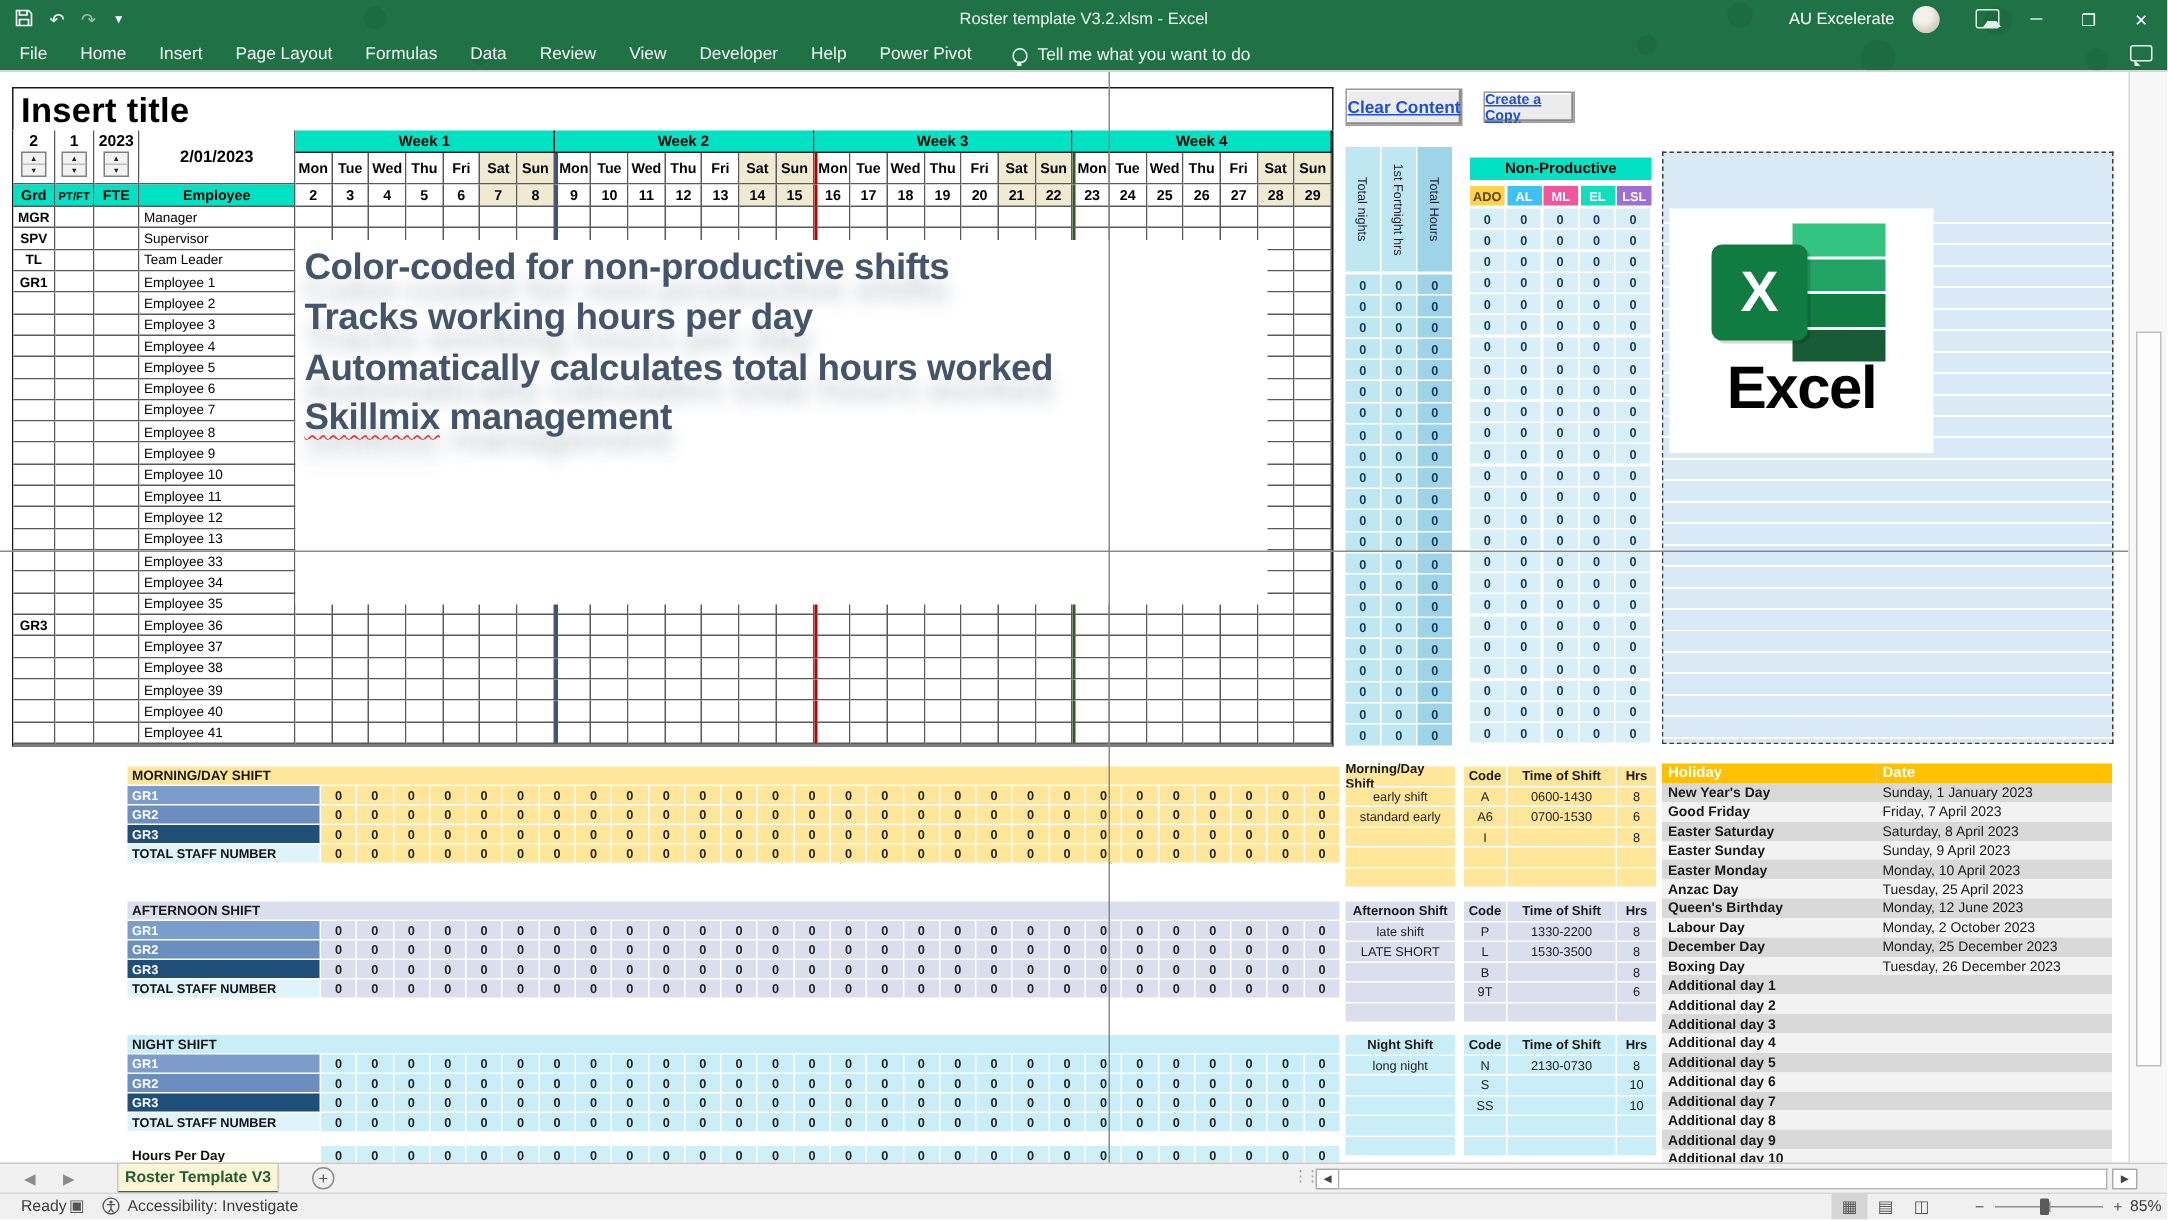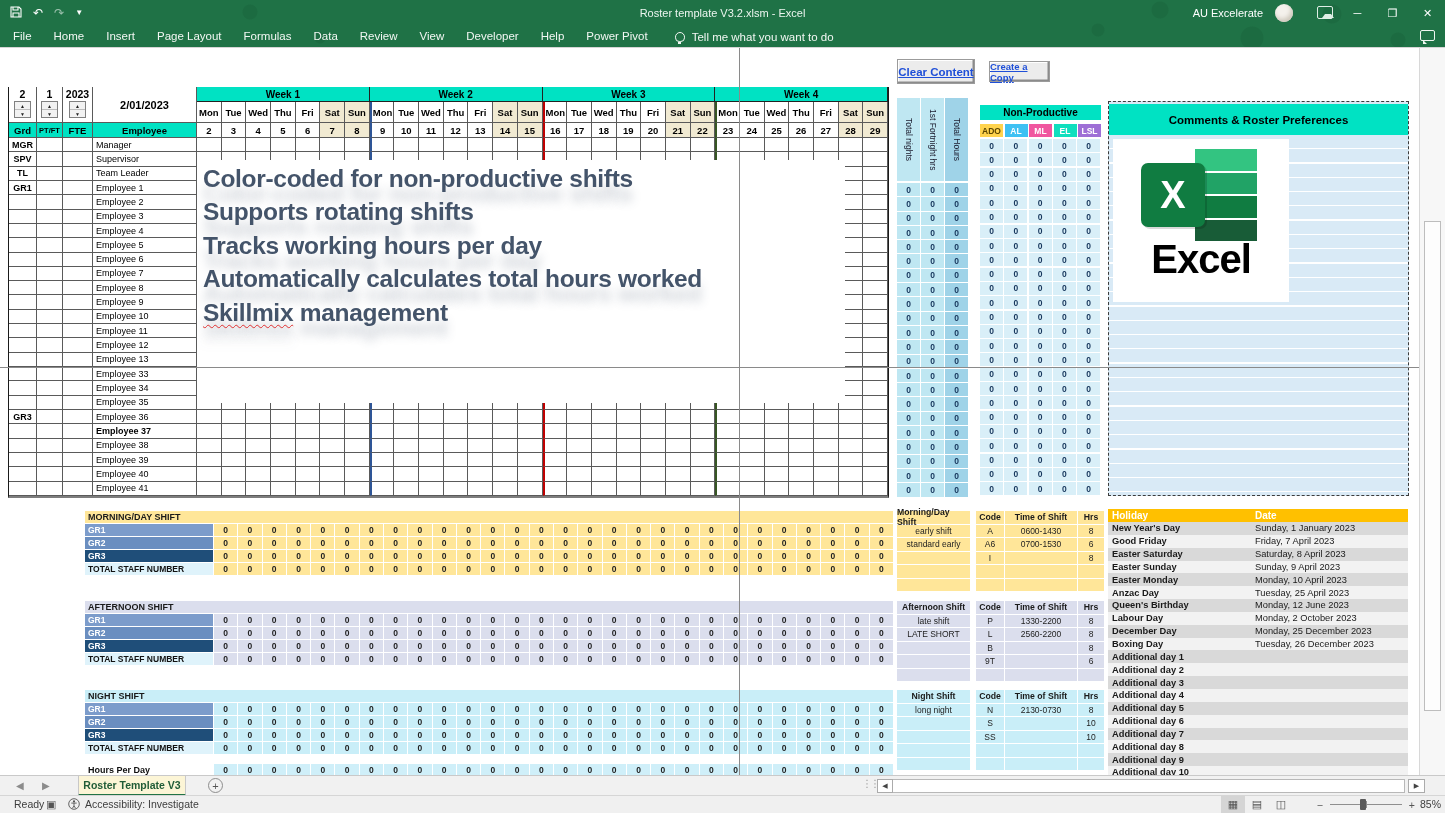--- a/index.html
+++ b/index.html
@@ -203,20 +203,21 @@
       <div class="mitem">Power Pivot</div>
       <div class="tellme">
         <div class="bulb"></div>
         <div>Tell me what you want to do</div>
       </div>
     </div>
   <span class="comment-ic"></span>
 </div>
 
 <div class="sheet">
+  <div class="title-box">Insert title</div>
   <div class="xbtn b1">Clear Content</div>
   <div class="xbtn b2">Create a Copy</div>
 
   <div id="calendar">
       <div class="c spin-cell" style="grid-area: 1 / 1 / 3;">
         <div class="spin-val">2</div>
         <div class="spinner">
           <div style="flex: 1 1 0%; display: flex; align-items: center; justify-content: center; font-size: 5px; border-bottom: 1px solid rgb(189, 189, 189);">
             <span>▲</span>
           </div>
@@ -948,21 +949,21 @@
       <div class="c sep4" style="grid-area: 23 / 26;"></div>
       <div class="c" style="grid-area: 23 / 27;"></div>
       <div class="c" style="grid-area: 23 / 28;"></div>
       <div class="c" style="grid-area: 23 / 29;"></div>
       <div class="c" style="grid-area: 23 / 30;"></div>
       <div class="c" style="grid-area: 23 / 31;"></div>
       <div class="c" style="grid-area: 23 / 32;"></div>
       <div class="c lbl lblcode r-gr3" style="grid-area: 24 / 1;"></div>
       <div class="c lbl r-gr3" style="grid-area: 24 / 2;"></div>
       <div class="c lbl r-gr3" style="grid-area: 24 / 3;"></div>
-      <div class="c lbl lblname r-gr3" style="grid-area: 24 / 4; font-weight: bold;">Employee 37</div>
+      <div class="c lbl lblname r-gr3" style="grid-area: 24 / 4;">Employee 37</div>
       <div class="c" style="grid-area: 24 / 5;"></div>
       <div class="c" style="grid-area: 24 / 6;"></div>
       <div class="c" style="grid-area: 24 / 7;"></div>
       <div class="c" style="grid-area: 24 / 8;"></div>
       <div class="c" style="grid-area: 24 / 9;"></div>
       <div class="c" style="grid-area: 24 / 10;"></div>
       <div class="c" style="grid-area: 24 / 11;"></div>
       <div class="c sep2" style="grid-area: 24 / 12;"></div>
       <div class="c" style="grid-area: 24 / 13;"></div>
       <div class="c" style="grid-area: 24 / 14;"></div>
@@ -1108,21 +1109,20 @@
       <div class="c sep4" style="grid-area: 28 / 26;"></div>
       <div class="c" style="grid-area: 28 / 27;"></div>
       <div class="c" style="grid-area: 28 / 28;"></div>
       <div class="c" style="grid-area: 28 / 29;"></div>
       <div class="c" style="grid-area: 28 / 30;"></div>
       <div class="c" style="grid-area: 28 / 31;"></div>
       <div class="c" style="grid-area: 28 / 32;"></div>
     </div>
   <div id="features">
       <div class="fline">Color-coded for non-productive shifts</div>
-      <div class="fline">Supports rotating shifts</div>
       <div class="fline">Tracks working hours per day</div>
       <div class="fline">Automatically calculates total hours worked</div>
       <div class="fline"><span class="missp">Skillmix</span> management</div>
     </div>
 
   <div id="totals">
       <div class="tcol">
         <div class="th" style="background: rgb(191, 231, 242);">Total nights</div>
         <div class="tv" style="background: rgb(191, 231, 242);">0</div>
         <div class="tv" style="background: rgb(191, 231, 242);">0</div>
@@ -1328,21 +1328,20 @@
       <div class="npv">0</div>
       <div class="npv">0</div>
       <div class="npv">0</div>
       <div class="npv">0</div>
       <div class="npv">0</div>
       <div class="npv">0</div>
       <div class="npv">0</div>
     </div>
 
   <div id="comments">
-    <div class="chead">Comments &amp; Roster Preferences</div>
     <div class="cbody"></div>
     <div class="xlogo">
       <div class="xpanes">
           <div class="xp1"></div>
           <div class="xp2"></div>
           <div class="xp3"></div>
           <div class="xp4"></div>
         </div>
       <div class="xtile">X</div>
       <div class="xword">Excel</div>
@@ -1779,21 +1778,21 @@
         <div class="hcell" style="background: rgb(219, 222, 237);">Time of Shift</div>
         <div class="hcell" style="background: rgb(219, 222, 237);">Hrs</div>
         <div class="dcell" style="background: rgb(219, 222, 237);">late shift</div>
         <div class="dcell sp"></div>
         <div class="dcell" style="background: rgb(219, 222, 237);">P</div>
         <div class="dcell" style="background: rgb(219, 222, 237);">1330-2200</div>
         <div class="dcell" style="background: rgb(219, 222, 237);">8</div>
         <div class="dcell" style="background: rgb(219, 222, 237);">LATE SHORT</div>
         <div class="dcell sp"></div>
         <div class="dcell" style="background: rgb(219, 222, 237);">L</div>
-        <div class="dcell" style="background: rgb(219, 222, 237);">2560-2200</div>
+        <div class="dcell" style="background: rgb(219, 222, 237);">1530-3500</div>
         <div class="dcell" style="background: rgb(219, 222, 237);">8</div>
         <div class="dcell" style="background: rgb(219, 222, 237);"></div>
         <div class="dcell sp"></div>
         <div class="dcell" style="background: rgb(219, 222, 237);">B</div>
         <div class="dcell" style="background: rgb(219, 222, 237);"></div>
         <div class="dcell" style="background: rgb(219, 222, 237);">8</div>
         <div class="dcell" style="background: rgb(219, 222, 237);"></div>
         <div class="dcell sp"></div>
         <div class="dcell" style="background: rgb(219, 222, 237);">9T</div>
         <div class="dcell" style="background: rgb(219, 222, 237);"></div>

